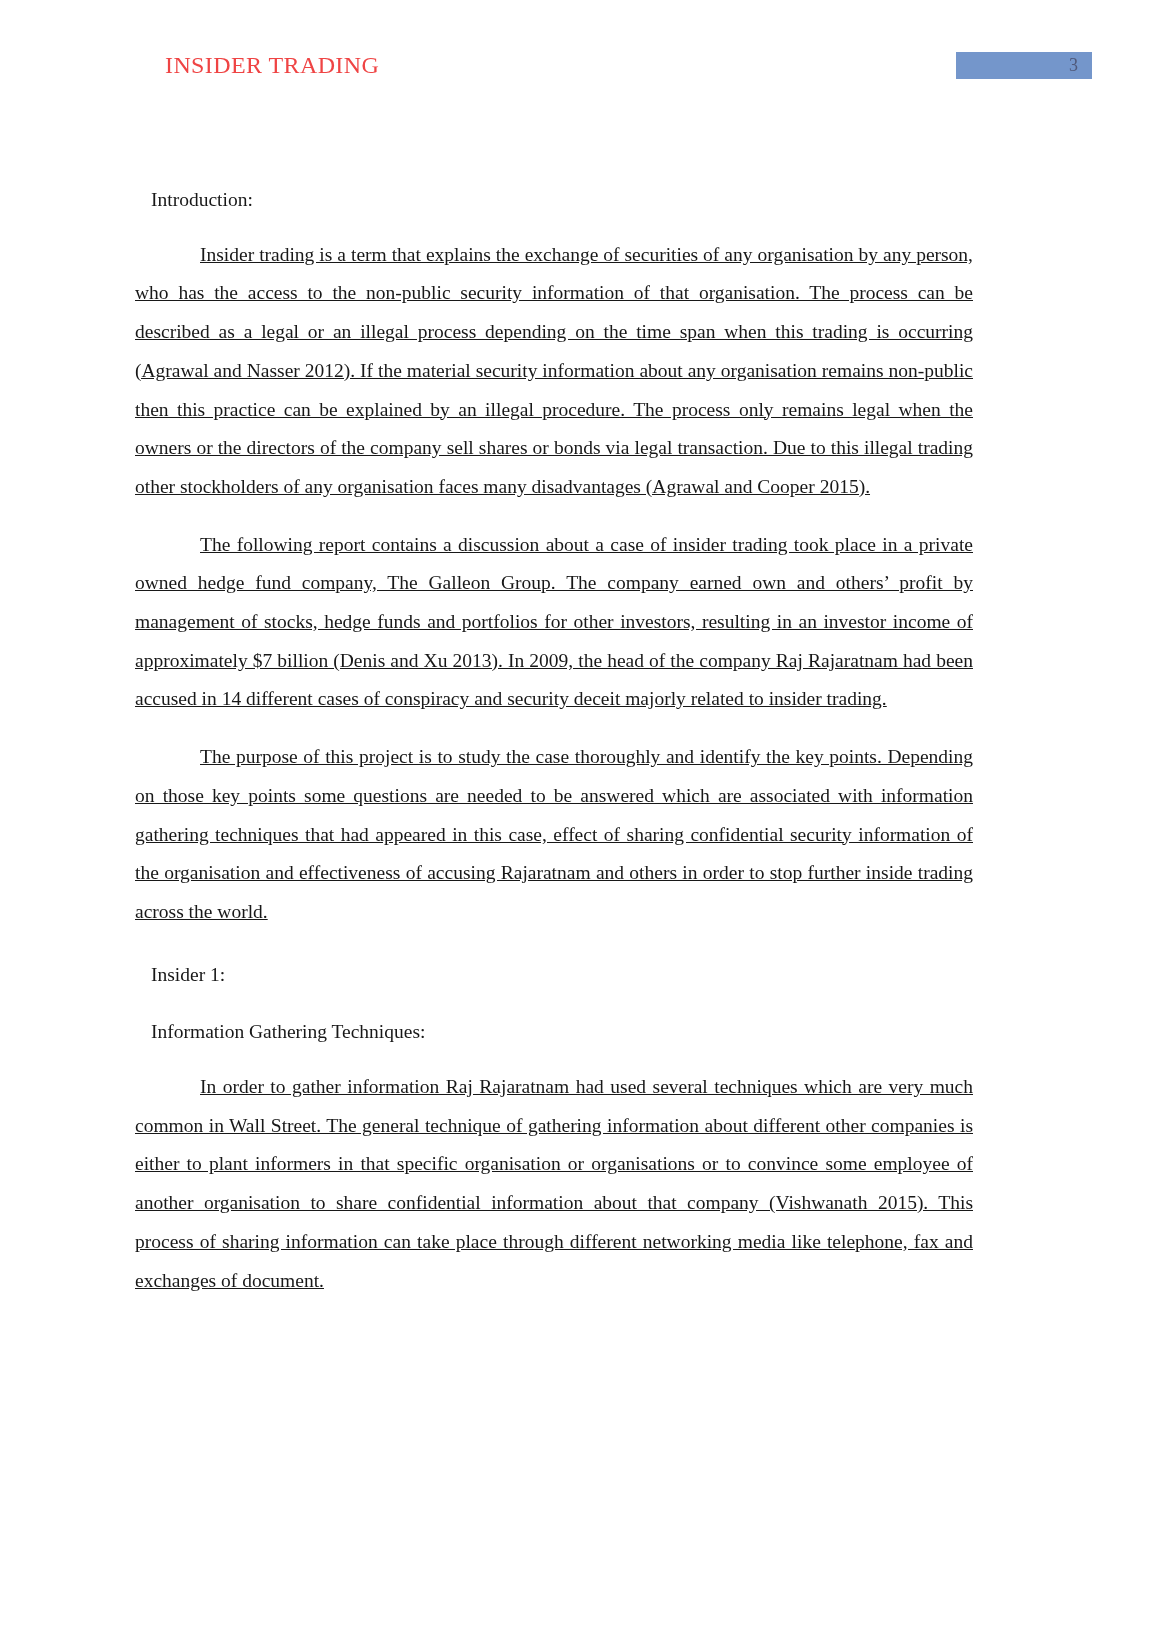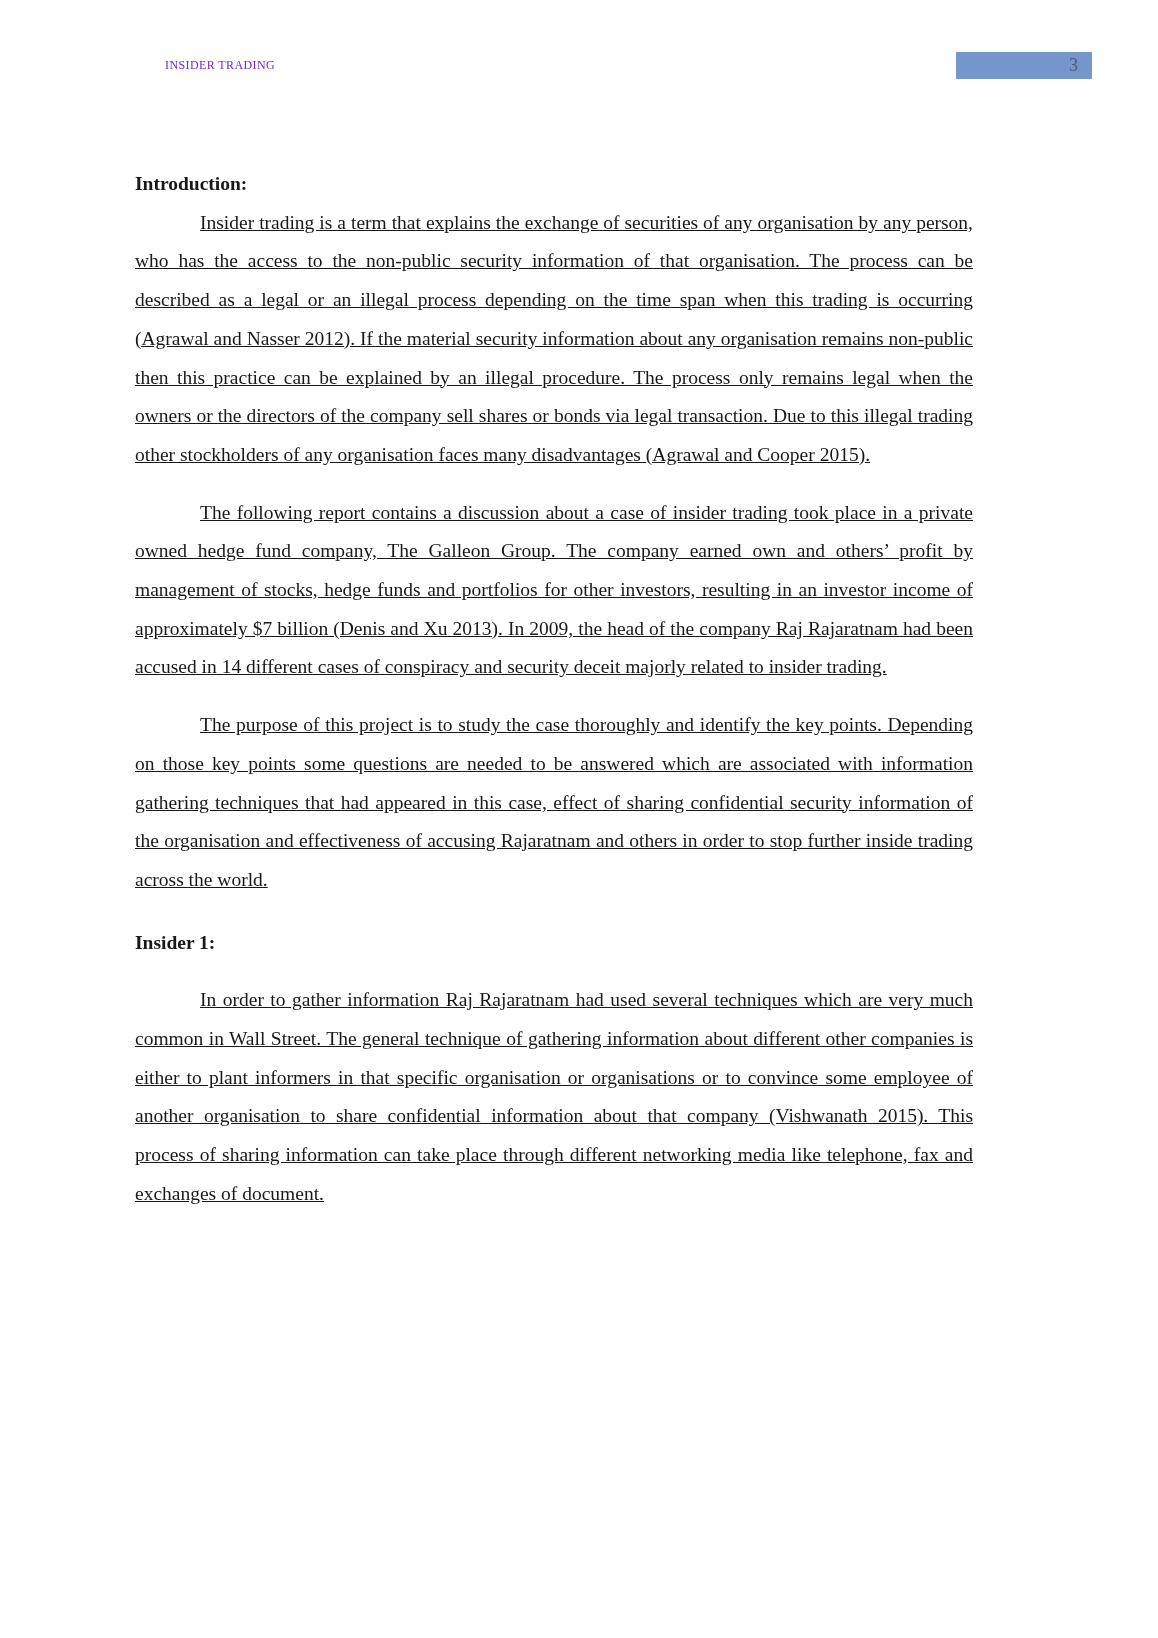--- a/index.html
+++ b/index.html
@@ -17,23 +17,23 @@
     overflow: hidden;
     box-sizing: border-box;
   }
   .header {
     display: flex;
     align-items: center;
     justify-content: space-between;
     padding: 52px 66px 0 165px;
   }
   .doc-title {
-    font-size: 12px;
+    font-size: 24px;
     letter-spacing: 0.4px;
-    color: #6d28d9;
+    color: #ef4444;
     white-space: nowrap;
     text-align: right;
   }
   .page-badge {
     width: 136px;
     height: 27px;
     background: #7496cb;
     display: flex;
     align-items: center;
     justify-content: flex-end;
@@ -48,23 +48,23 @@
     padding: 86px 185px 0 135px;
     font-size: 19.5px;
     line-height: 38.7px;
     text-align: justify;
     text-align-last: left;
   }
   .content p {
     margin: 0;
   }
   p.heading {
-    font-weight: bold;
+    font-weight: normal;
     text-indent: 0;
-    margin: 0;
+    margin: 16px;
   }
   p.heading.gap-after {
     margin-bottom: 19px;
   }
   p.heading.gap-before {
     margin-top: 24px;
   }
   p.para {
     text-indent: 65px;
     margin: 0 0 19px 0;
@@ -88,18 +88,19 @@
     <p class="heading">Introduction:</p>
 
     <p class="para">Insider trading is a term that explains the exchange of securities of any organisation by any person, who has the access to the non-public security information of that organisation. The process can be described as a legal or an illegal process depending on the time span when this trading is occurring (Agrawal and Nasser 2012). If the material security information about any organisation remains non-public then this practice can be explained by an illegal procedure. The process only remains legal when the owners or the directors of the company sell shares or bonds via legal transaction. Due to this illegal trading other stockholders of any organisation faces many disadvantages (Agrawal and Cooper 2015).</p>
 
     <p class="para">The following report contains a discussion about a case of insider trading took place in a private owned hedge fund company, The Galleon Group. The company earned own and others’ profit by management of stocks, hedge funds and portfolios for other investors, resulting in an investor income of approximately $7 billion (Denis and Xu 2013). In 2009, the head of the company Raj Rajaratnam had been accused in 14 different cases of conspiracy and security deceit majorly related to insider trading.</p>
 
     <p class="para">The purpose of this project is to study the case thoroughly and identify the key points. Depending on those key points some questions are needed to be answered which are associated with information gathering techniques that had appeared in this case, effect of sharing confidential security information of the organisation and effectiveness of accusing Rajaratnam and others in order to stop further inside trading across the world.</p>
 
     <p class="heading gap-before gap-after">Insider 1:</p>
 
+    <p class="heading">Information Gathering Techniques:</p>
 
     <p class="para">In order to gather information Raj Rajaratnam had used several techniques which are very much common in Wall Street. The general technique of gathering information about different other companies is either to plant informers in that specific organisation or organisations or to convince some employee of another organisation to share confidential information about that company (Vishwanath 2015). This process of sharing information can take place through different networking media like telephone, fax and exchanges of document.</p>
 
   </div>
 
 </div>
 
 </body></html>

